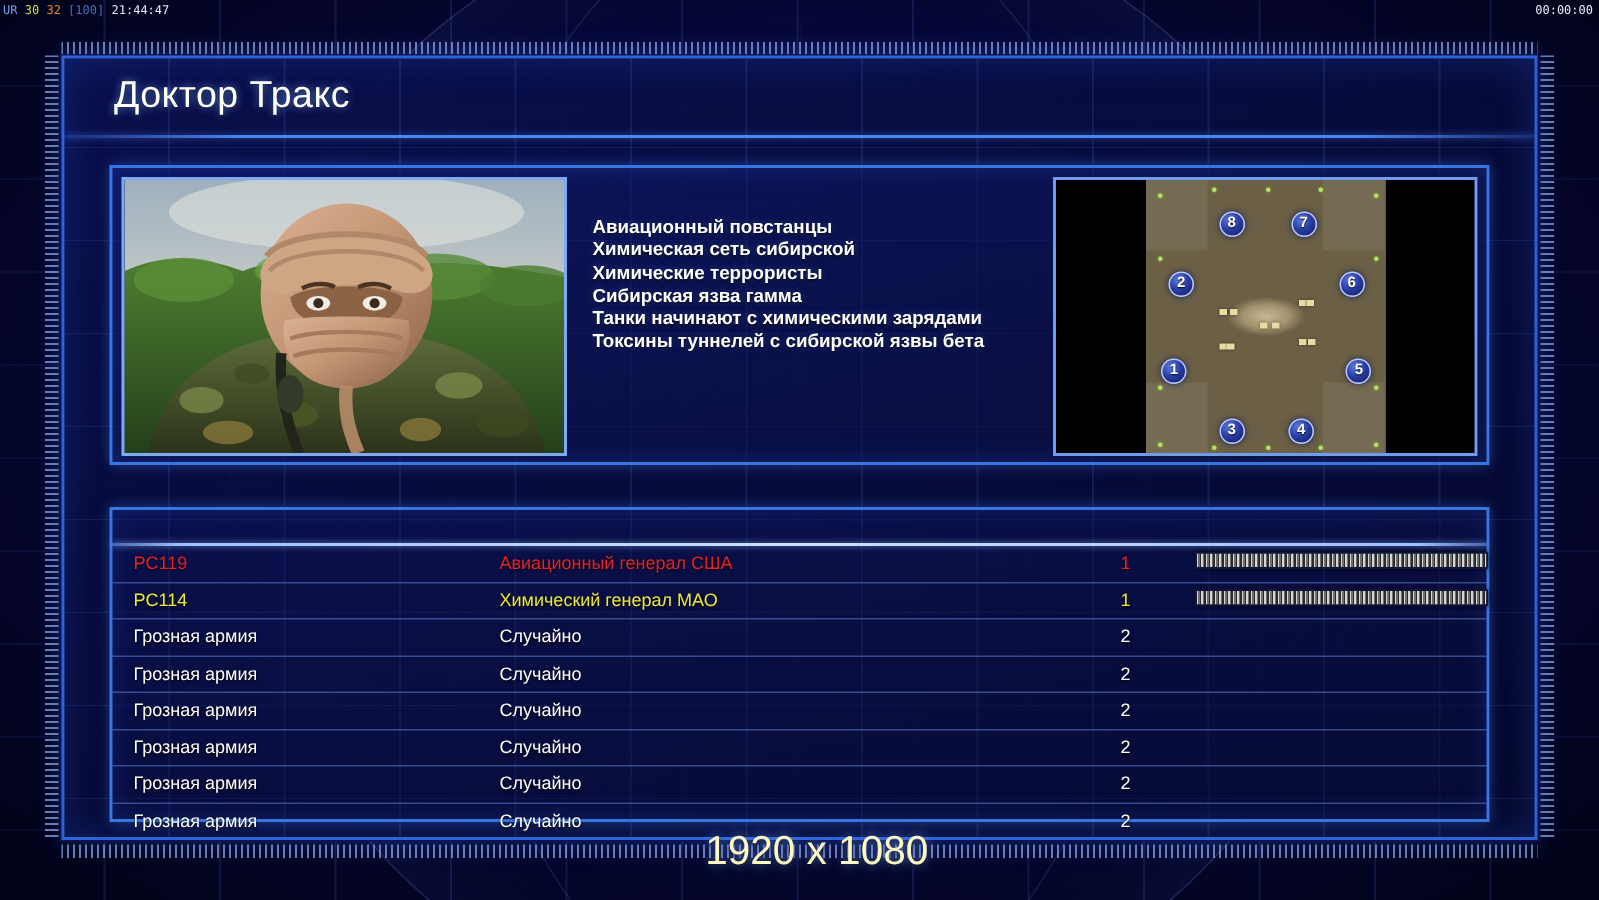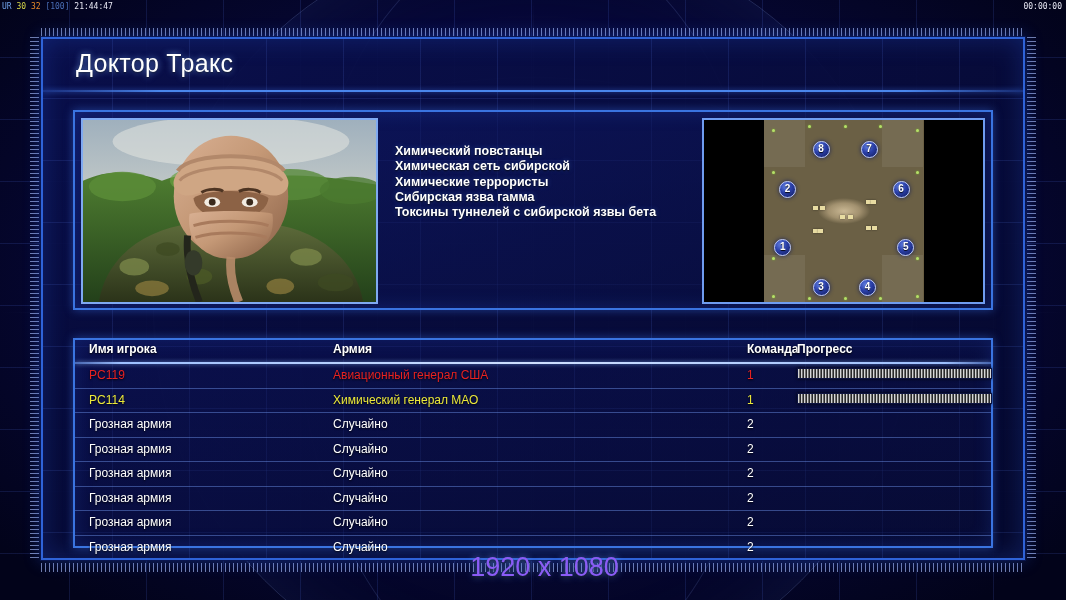--- a/index.html
+++ b/index.html
@@ -233,21 +233,21 @@
         #2a2a2a 2px, #2a2a2a 3px),
       #333;
     border:1px solid #0d1340;
     box-shadow:0 0 3px rgba(0,0,0,.8);
   }
 
   
   #resolution {
     position:absolute; left:0; right:0; top:552px;
     text-align:center;
-    font-size:27px; color:#8b5cf6;
+    font-size:27px; color:#fef9c3;
     text-shadow:0 0 7px rgba(110,160,255,.8), 0 2px 3px rgba(0,0,0,.9);
     z-index:30;
     margin-left:23px;
   }
 </style>
 </head>
 <body>
 
 <div id="desktop">
   <div id="desktop-grid"></div>
@@ -341,24 +341,25 @@
         <path d="M112 108 C130 102 170 102 188 108" stroke="#a87a5c" stroke-width="3" fill="none"></path>
         <path d="M114 120 C132 114 168 114 186 120" stroke="#a87a5c" stroke-width="3" fill="none"></path>
         <path d="M150 140 C148 158 152 172 158 186" stroke="#b78b69" stroke-width="9" fill="none" opacity=".9"></path>
 
         <path d="M106 118 C104 142 110 166 118 186" stroke="#23251b" stroke-width="7" fill="none"></path>
         <ellipse cx="112" cy="146" rx="9" ry="13" fill="#343a2a"></ellipse>
       </svg>
     </div>
 
     <div id="desc">
-      <div>Химический повстанцы</div>
+      <div>Авиационный повстанцы</div>
       <div>Химическая сеть сибирской</div>
       <div>Химические террористы</div>
       <div>Сибирская язва гамма</div>
+      <div>Танки начинают с химическими зарядами</div>
       <div>Токсины туннелей с сибирской язвы бета</div>
     </div>
 
     <div id="minimap-wrap">
       <div id="minimap">
         <div class="mm-tile" style="left:0;   top:0;   width:26%; height:26%;"></div>
         <div class="mm-tile" style="left:74%; top:0;   width:26%; height:26%;"></div>
         <div class="mm-tile" style="left:0;   top:74%; width:26%; height:26%;"></div>
         <div class="mm-tile" style="left:74%; top:74%; width:26%; height:26%;"></div>
         <div id="mm-markers">
@@ -397,26 +398,20 @@
             <div class="mm-supply" style="left: 31%; top: 60%;"></div>
             <div class="mm-supply" style="left: 34%; top: 60%;"></div>
             <div class="mm-supply" style="left: 64%; top: 58%;"></div>
             <div class="mm-supply" style="left: 68%; top: 58%;"></div>
           </div>
       </div>
     </div>
   </div>
 
   <div id="table-panel">
-    <div id="thead">
-      <div class="cell c-name">Имя игрока</div>
-      <div class="cell c-army">Армия</div>
-      <div class="cell c-team">Команда</div>
-      <div class="cell c-prog" style="top:2px;">Прогресс</div>
-    </div>
     <div id="thead-rule"></div>
     <div id="rows">
         <div class="row">
           <div class="cell c-name" style="color: rgb(232, 34, 34);">PC119</div>
           <div class="cell c-army" style="color: rgb(232, 34, 34);">Авиационный генерал США</div>
           <div class="cell c-team" style="color: rgb(232, 34, 34);">1</div>
           <div class="cell c-prog">
             <div class="progbar" style="width: 195px;"></div>
           </div>
         </div>

